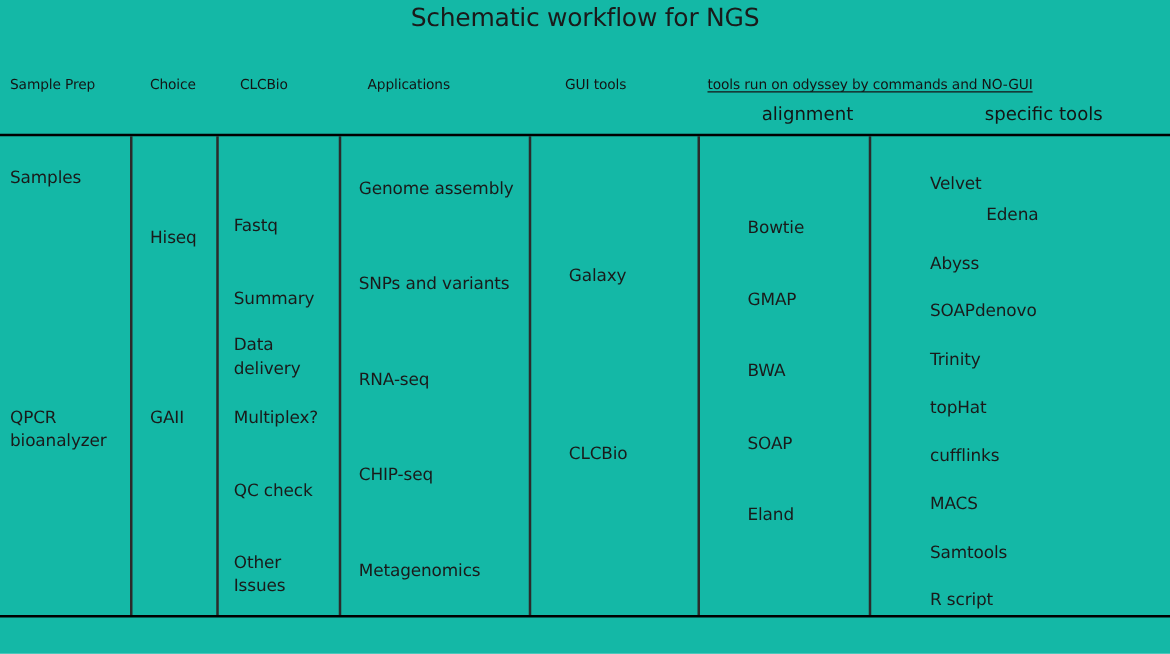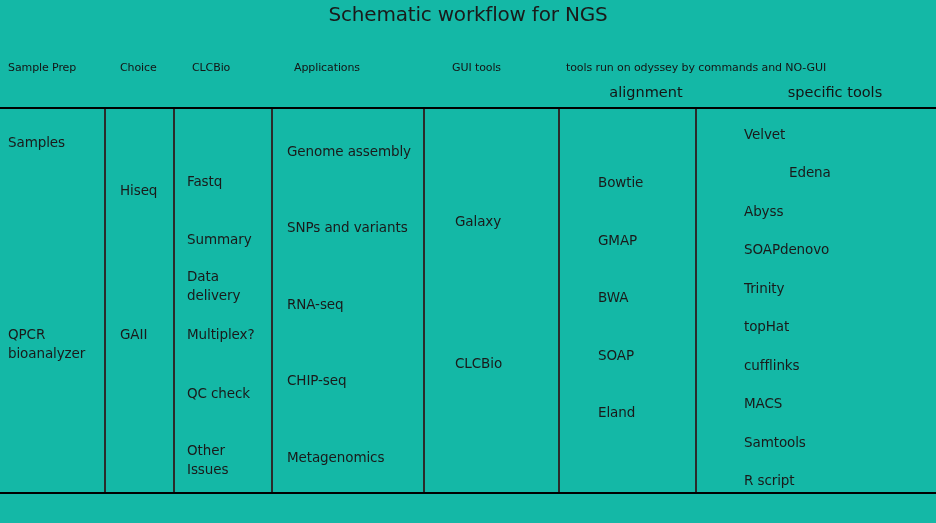--- a/index.html
+++ b/index.html
@@ -37,20 +37,21 @@
 
   
   .col-head {
     font-size: 11px;
     font-weight: 400;
     color: #141414;
     white-space: nowrap;
     letter-spacing: -0.1px;
   }
   .col-head.underlined {
+    text-decoration: underline;
     text-underline-offset: 2px;
   }
   .sub-head {
     font-size: 14.5px;
     font-weight: 400;
     color: #141414;
     white-space: nowrap;
   }
 
   
@@ -136,21 +137,21 @@
 
   <div class="abs cell" style="left:455px; top:200px;margin-top:12px;">Galaxy</div>
   <div class="abs cell" style="left:455px; top:354px;">CLCBio</div>
 
   <div class="abs cell" style="left:598px; top:173px;">Bowtie</div>
   <div class="abs cell" style="left:598px; top:231px;">GMAP</div>
   <div class="abs cell" style="left:598px; top:288px;">BWA</div>
   <div class="abs cell" style="left:598px; top:346px;">SOAP</div>
   <div class="abs cell" style="left:598px; top:403px;">Eland</div>
 
-  <div class="abs cell" style="left:744px; top:125px;text-align:center;">Velvet</div>
+  <div class="abs cell" style="left:744px; top:138px;text-align:center;">Velvet</div>
   <div class="abs cell" style="left:744px; top:163px;margin-left:45px;">Edena</div>
   <div class="abs cell" style="left:744px; top:202px;">Abyss</div>
   <div class="abs cell" style="left:744px; top:240px;">SOAPdenovo</div>
   <div class="abs cell" style="left:744px; top:279px;">Trinity</div>
   <div class="abs cell" style="left:744px; top:317px;">topHat</div>
   <div class="abs cell" style="left:744px; top:356px;">cufflinks</div>
   <div class="abs cell" style="left:744px; top:394px;">MACS</div>
   <div class="abs cell" style="left:744px; top:433px;">Samtools</div>
   <div class="abs cell" style="left:744px; top:471px;">R script</div>
 

